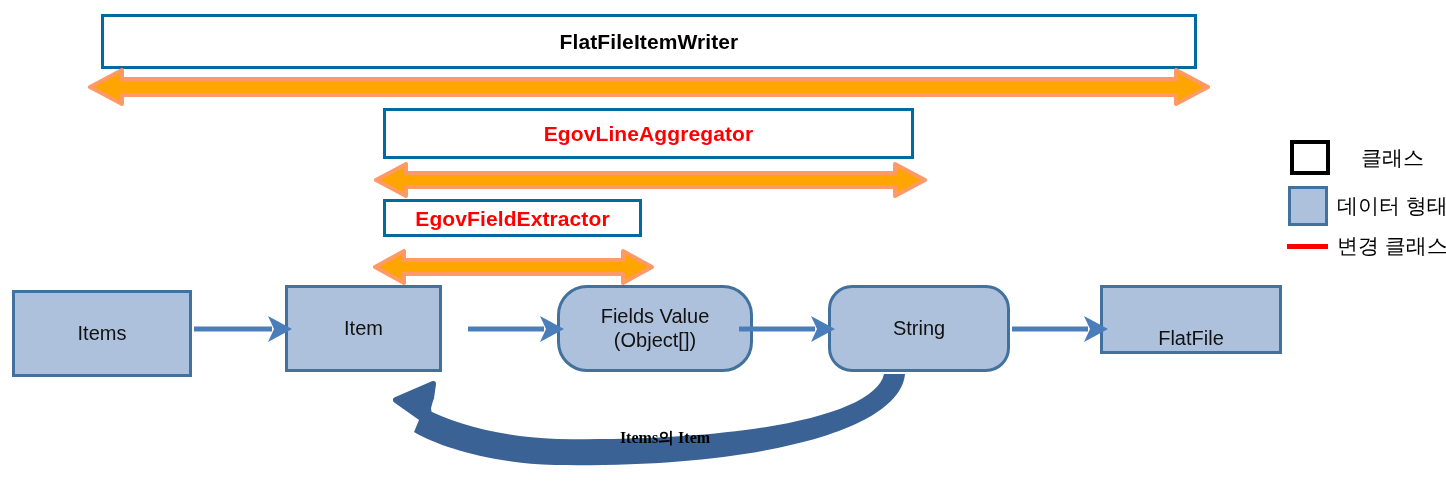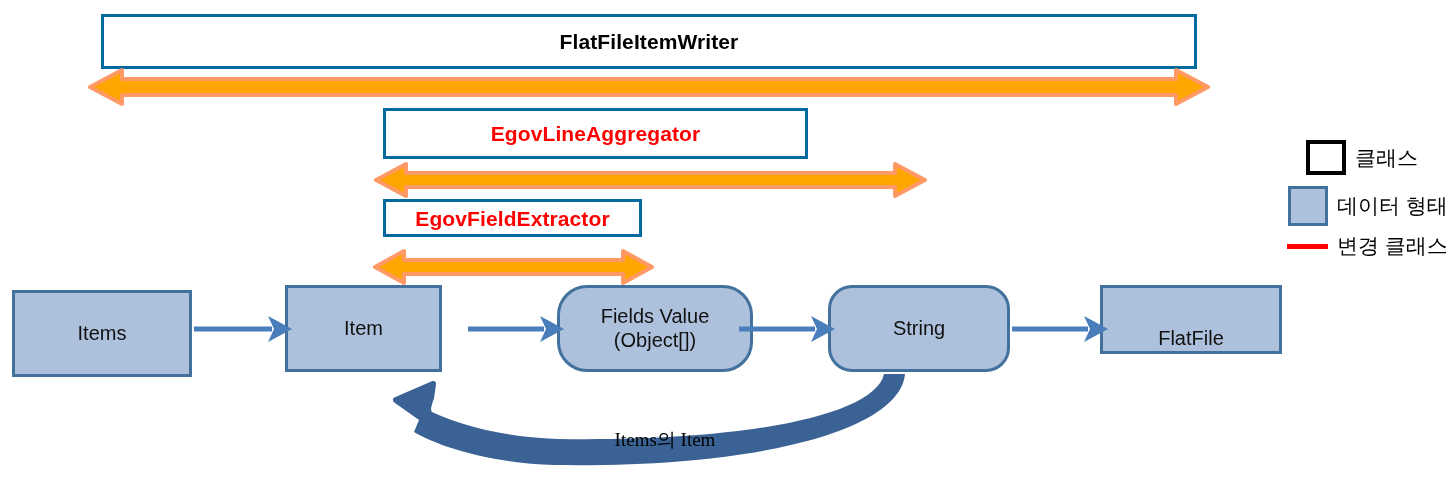--- a/index.html
+++ b/index.html
@@ -8,21 +8,21 @@
 
   .stage{position:absolute;left:0;top:0;width:1446px;height:495px;}
 
   
   .classbox{position:absolute;background:#ffffff;border:3px solid #0369a1;
             display:flex;align-items:center;justify-content:center;
             font-weight:bold;box-sizing:border-box;}
   .classbox .lbl{line-height:1;letter-spacing:.1px;}
   #box-writer{left:101px;top:14px;width:1096px;height:55px;}
   #box-writer .lbl{font-size:21px;color:#000000;}
-  #box-aggregator{left:383px;top:108px;width:425px;height:51px;}
+  #box-aggregator{left:383px;top:108px;width:531px;height:51px;}
   #box-aggregator .lbl{font-size:21px;color:#FF0000;}
   #box-extractor{left:383px;top:199px;width:259px;height:38px;}
   #box-extractor .lbl{font-size:21px;color:#FF0000;}
 
   
   .databox{position:absolute;background:#AEC1DC;border:3px solid #41719C;
            display:flex;align-items:center;justify-content:center;
            text-align:center;box-sizing:border-box;}
   .databox .lbl{font-size:20px;color:#111111;line-height:1.18;white-space:pre-line;}
   #box-items{left:12px;top:290px;width:180px;height:87px;}
@@ -31,31 +31,31 @@
   #box-string{left:828px;top:285px;width:182px;height:87px;border-radius:24px;}
   #box-flatfile{left:1100px;top:285px;width:182px;height:69px;align-items:flex-end;}
 
   
   .ov{position:absolute;left:0;top:0;width:1446px;height:495px;
       pointer-events:none;overflow:visible;}
 
   
   #legend{position:absolute;left:1282px;top:132px;width:164px;height:130px;}
   .lg-row{position:absolute;display:flex;align-items:center;}
-  #lg-row-class{left:24px;top:8px;}
+  #lg-row-class{left:8px;top:8px;gap:22px;}
   #lg-row-data{left:6px;top:54px;}
   #lg-row-changed{left:5px;top:100px;}
   .sw-class{width:40px;height:35px;background:#ffffff;border:4px solid #000000;box-sizing:border-box;}
   .sw-data{width:40px;height:40px;background:#AEC1DC;border:3px solid #41719C;box-sizing:border-box;}
   .sw-line{width:41px;height:5px;background:#FF0000;}
   .lg-txt{margin-left:9px;font-size:21px;color:#000000;white-space:nowrap;}
 
   
   #loop-caption{position:absolute;left:555px;top:428px;width:220px;
-                text-align:center;font-weight:normal;font-size:19px;color:#000000;
+                text-align:center;font-weight:bold;font-size:16px;color:#000000;
                 line-height:1.28;font-family:"Liberation Serif","DejaVu Serif",serif;}
   #loop-caption .l2{font-family:"Liberation Sans","DejaVu Sans",sans-serif;}
 </style>
 </head>
 <body>
 
 <div class="stage">
 
   <div class="classbox" id="box-writer">
     <span class="lbl">FlatFileItemWriter</span>

